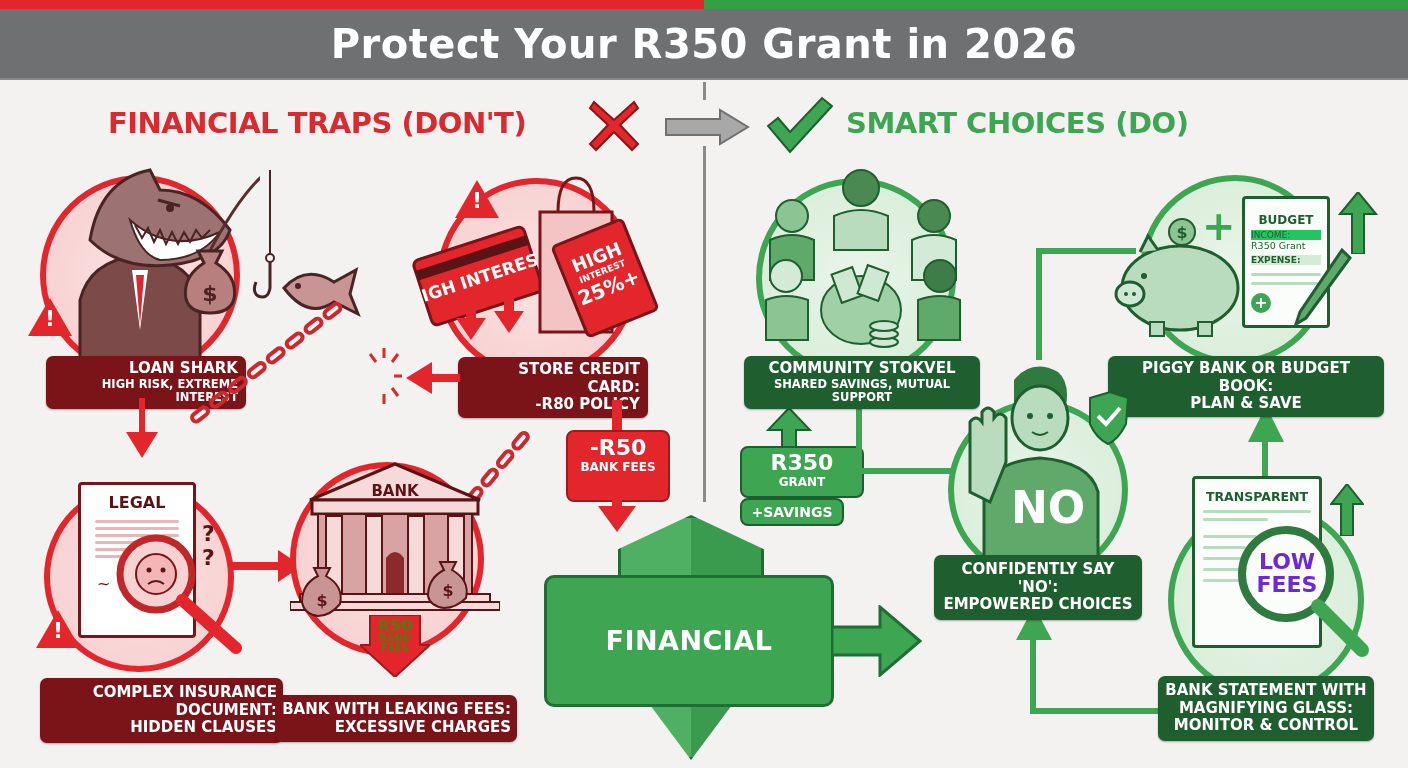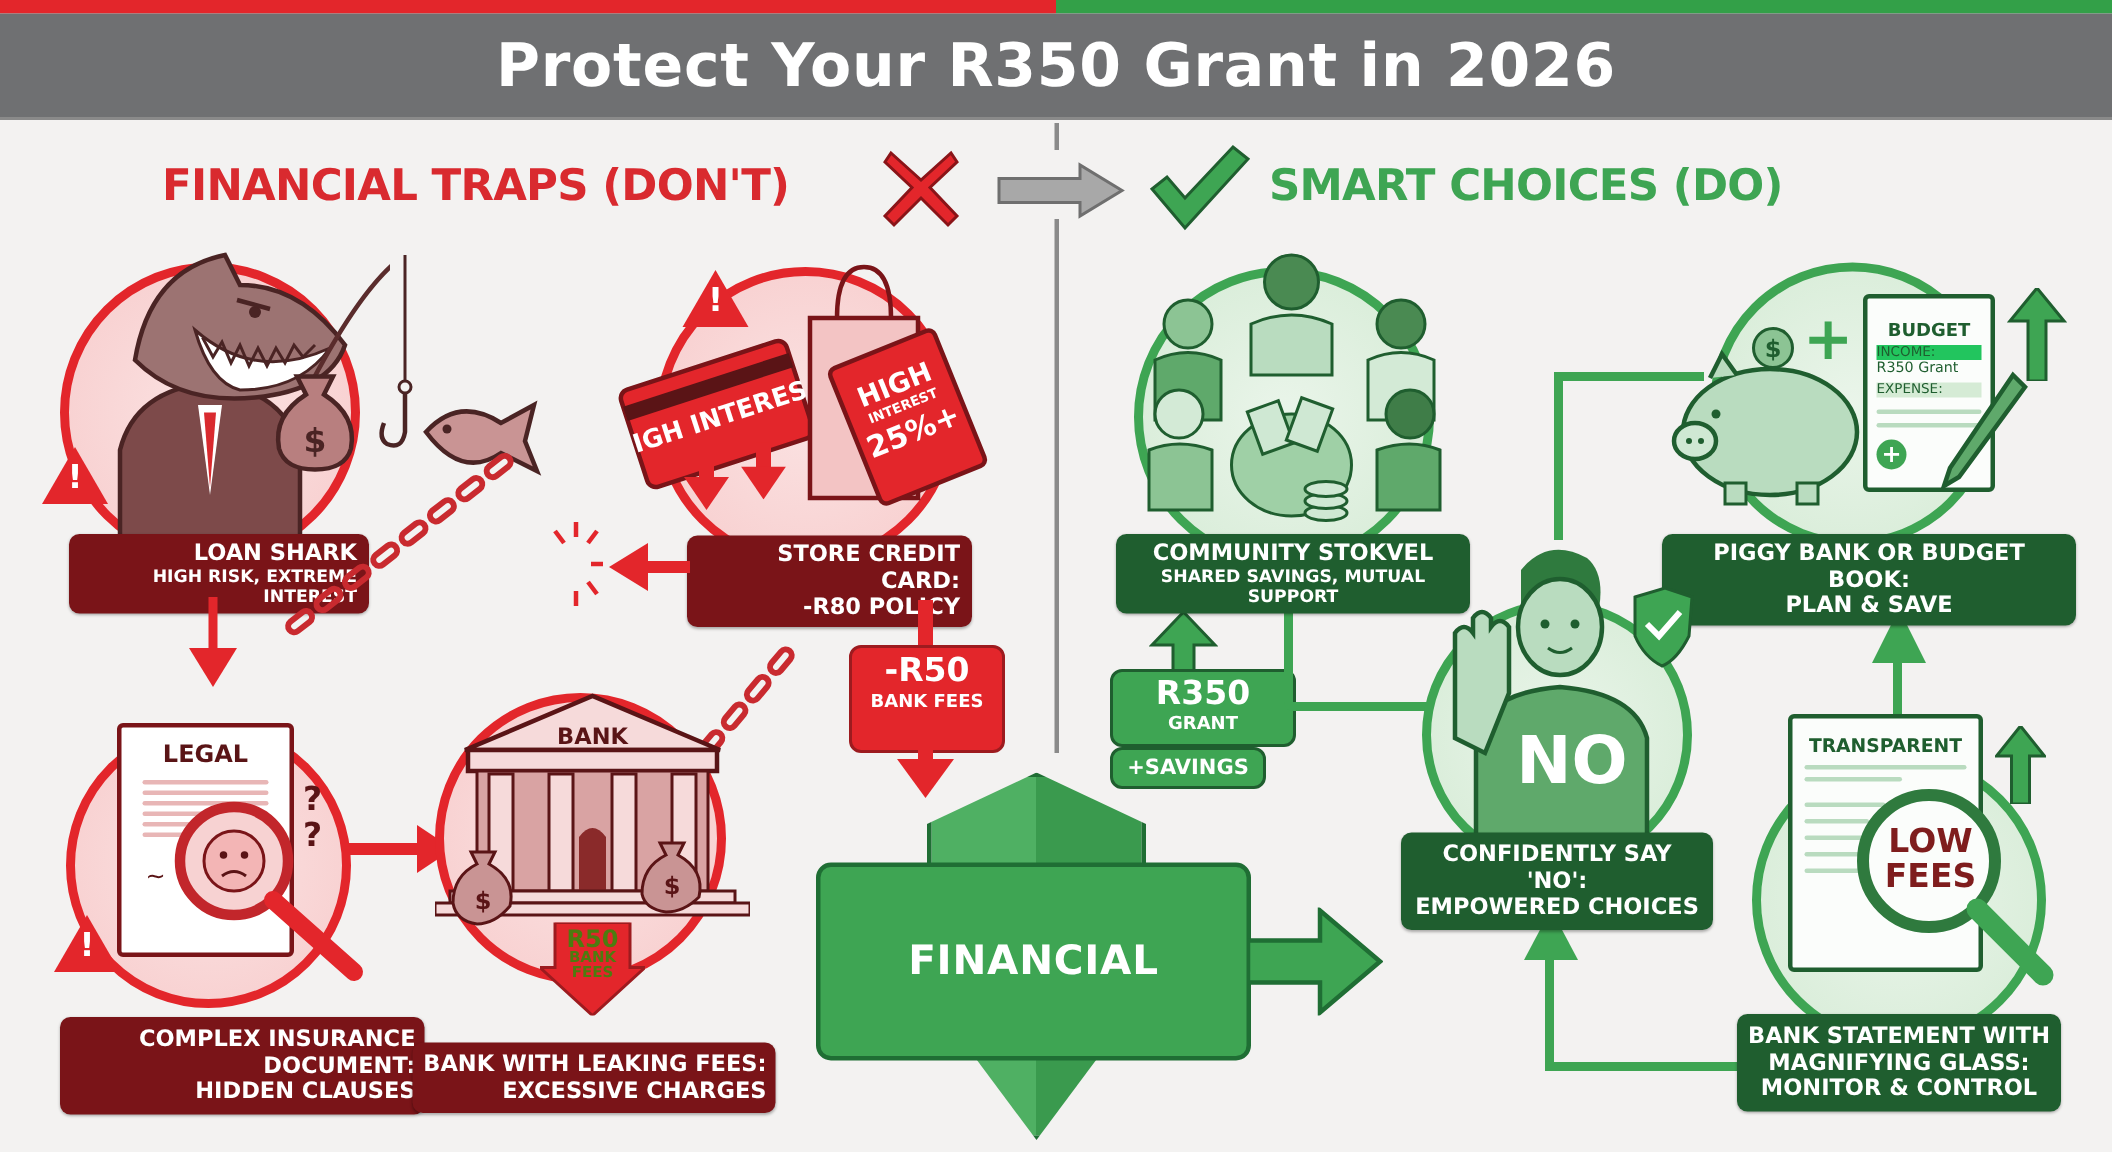--- a/index.html
+++ b/index.html
@@ -360,21 +360,21 @@
   <rect x="40" y="104" width="14" height="14" fill="#b9dcbf" stroke="#1f5e2f" stroke-width="2"></rect>
   <rect x="88" y="104" width="14" height="14" fill="#b9dcbf" stroke="#1f5e2f" stroke-width="2"></rect>
   <circle cx="72" cy="14" r="13" fill="#8cc494" stroke="#1f5e2f" stroke-width="2"></circle>
   <text x="72" y="20" text-anchor="middle" font-size="16" font-weight="bold" fill="#1f5e2f" font-family="DejaVu Sans, sans-serif">$</text>
 </svg>
 <div class="abs glyph" style="left:1202px;top:206px;color:#3ea553;font-size:40px;line-height:1">+</div>
 <div class="abs doc-green" style="left:1242px;top:196px;width:88px;height:132px;padding:14px 6px 4px">
   <div class="glyph" style="font-size:12px;color:#1f5e2f">BUDGET</div>
   <div style="font-size:9px;font-weight:normal;color:#1f5e2f;background:#22c55e;margin-top:3px">INCOME:</div>
   <div style="font-size:9.5px;color:#1f5e2f">R350 Grant</div>
-  <div style="font-size:9px;font-weight:normal;color:#1f5e2f;background:#d5ebd5;margin-top:4px">EXPENSE:</div>
+  <div style="font-size:9px;font-weight:bold;color:#1f5e2f;background:#d5ebd5;margin-top:4px">EXPENSE:</div>
   <div class="gline" style="margin-top:8px"></div>
   <div class="gline" style="margin-top:6px"></div>
   <div style="margin-top:8px;width:20px;height:20px;border-radius:50%;background:#3ea553;color:#fff;text-align:center;font-weight:bold;font-size:16px;line-height:20px">+</div>
 </div>
 <svg class="abs" style="left:1292px;top:246px" width="60" height="80" viewBox="0 0 60 80">
   <path d="M50 4 L58 12 L14 72 L4 78 L8 66 Z" fill="#5fa96b" stroke="#1f5e2f" stroke-width="3"></path>
 </svg>
 <svg class="abs" style="left:1338px;top:192px" width="40" height="62" viewBox="0 0 40 62">
   <path d="M20 0 L38 22 L26 22 L26 62 L14 62 L14 22 L2 22 Z" fill="#3ea553" stroke="#1f5e2f" stroke-width="2"></path>
 </svg>
@@ -409,21 +409,21 @@
   <div class="gline" style="margin-top:14px;width:50%"></div>
   <div class="gline" style="margin-top:8px;width:40%"></div>
   <div class="gline" style="margin-top:8px;width:40%"></div>
   <div class="gline" style="margin-top:8px;width:40%"></div>
   <div class="gline" style="margin-top:8px;width:40%"></div>
 </div>
 <svg class="abs" style="left:1234px;top:522px" width="140" height="140" viewBox="0 0 140 140">
   <circle cx="52" cy="52" r="44" fill="#fbfdfb" stroke="#2f7a3e" stroke-width="8"></circle>
   <line x1="84" y1="84" x2="128" y2="128" stroke="#3ea553" stroke-width="14" stroke-linecap="round"></line>
 </svg>
-<div class="abs glyph" style="left:1242px;top:550px;width:90px;color:#7f1d1d;font-size:22px;line-height:1.05">
+<div class="abs glyph" style="left:1242px;top:550px;width:90px;color:#6d28d9;font-size:22px;line-height:1.05">
   <div>LOW</div>
   <div>FEES</div>
 </div>
 <svg class="abs" style="left:1330px;top:484px" width="34" height="52" viewBox="0 0 34 52">
   <path d="M17 0 L33 20 L23 20 L23 52 L11 52 L11 20 L1 20 Z" fill="#3ea553" stroke="#1f5e2f" stroke-width="2"></path>
 </svg>
 <div class="abs lbl-green" style="left:1158px;top:676px;width:216px;padding:6px 6px">
   <span class="lbl-main">BANK STATEMENT WITH</span>
   <span class="lbl-main">MAGNIFYING GLASS:</span>
   <span class="lbl-main">MONITOR &amp; CONTROL</span>

